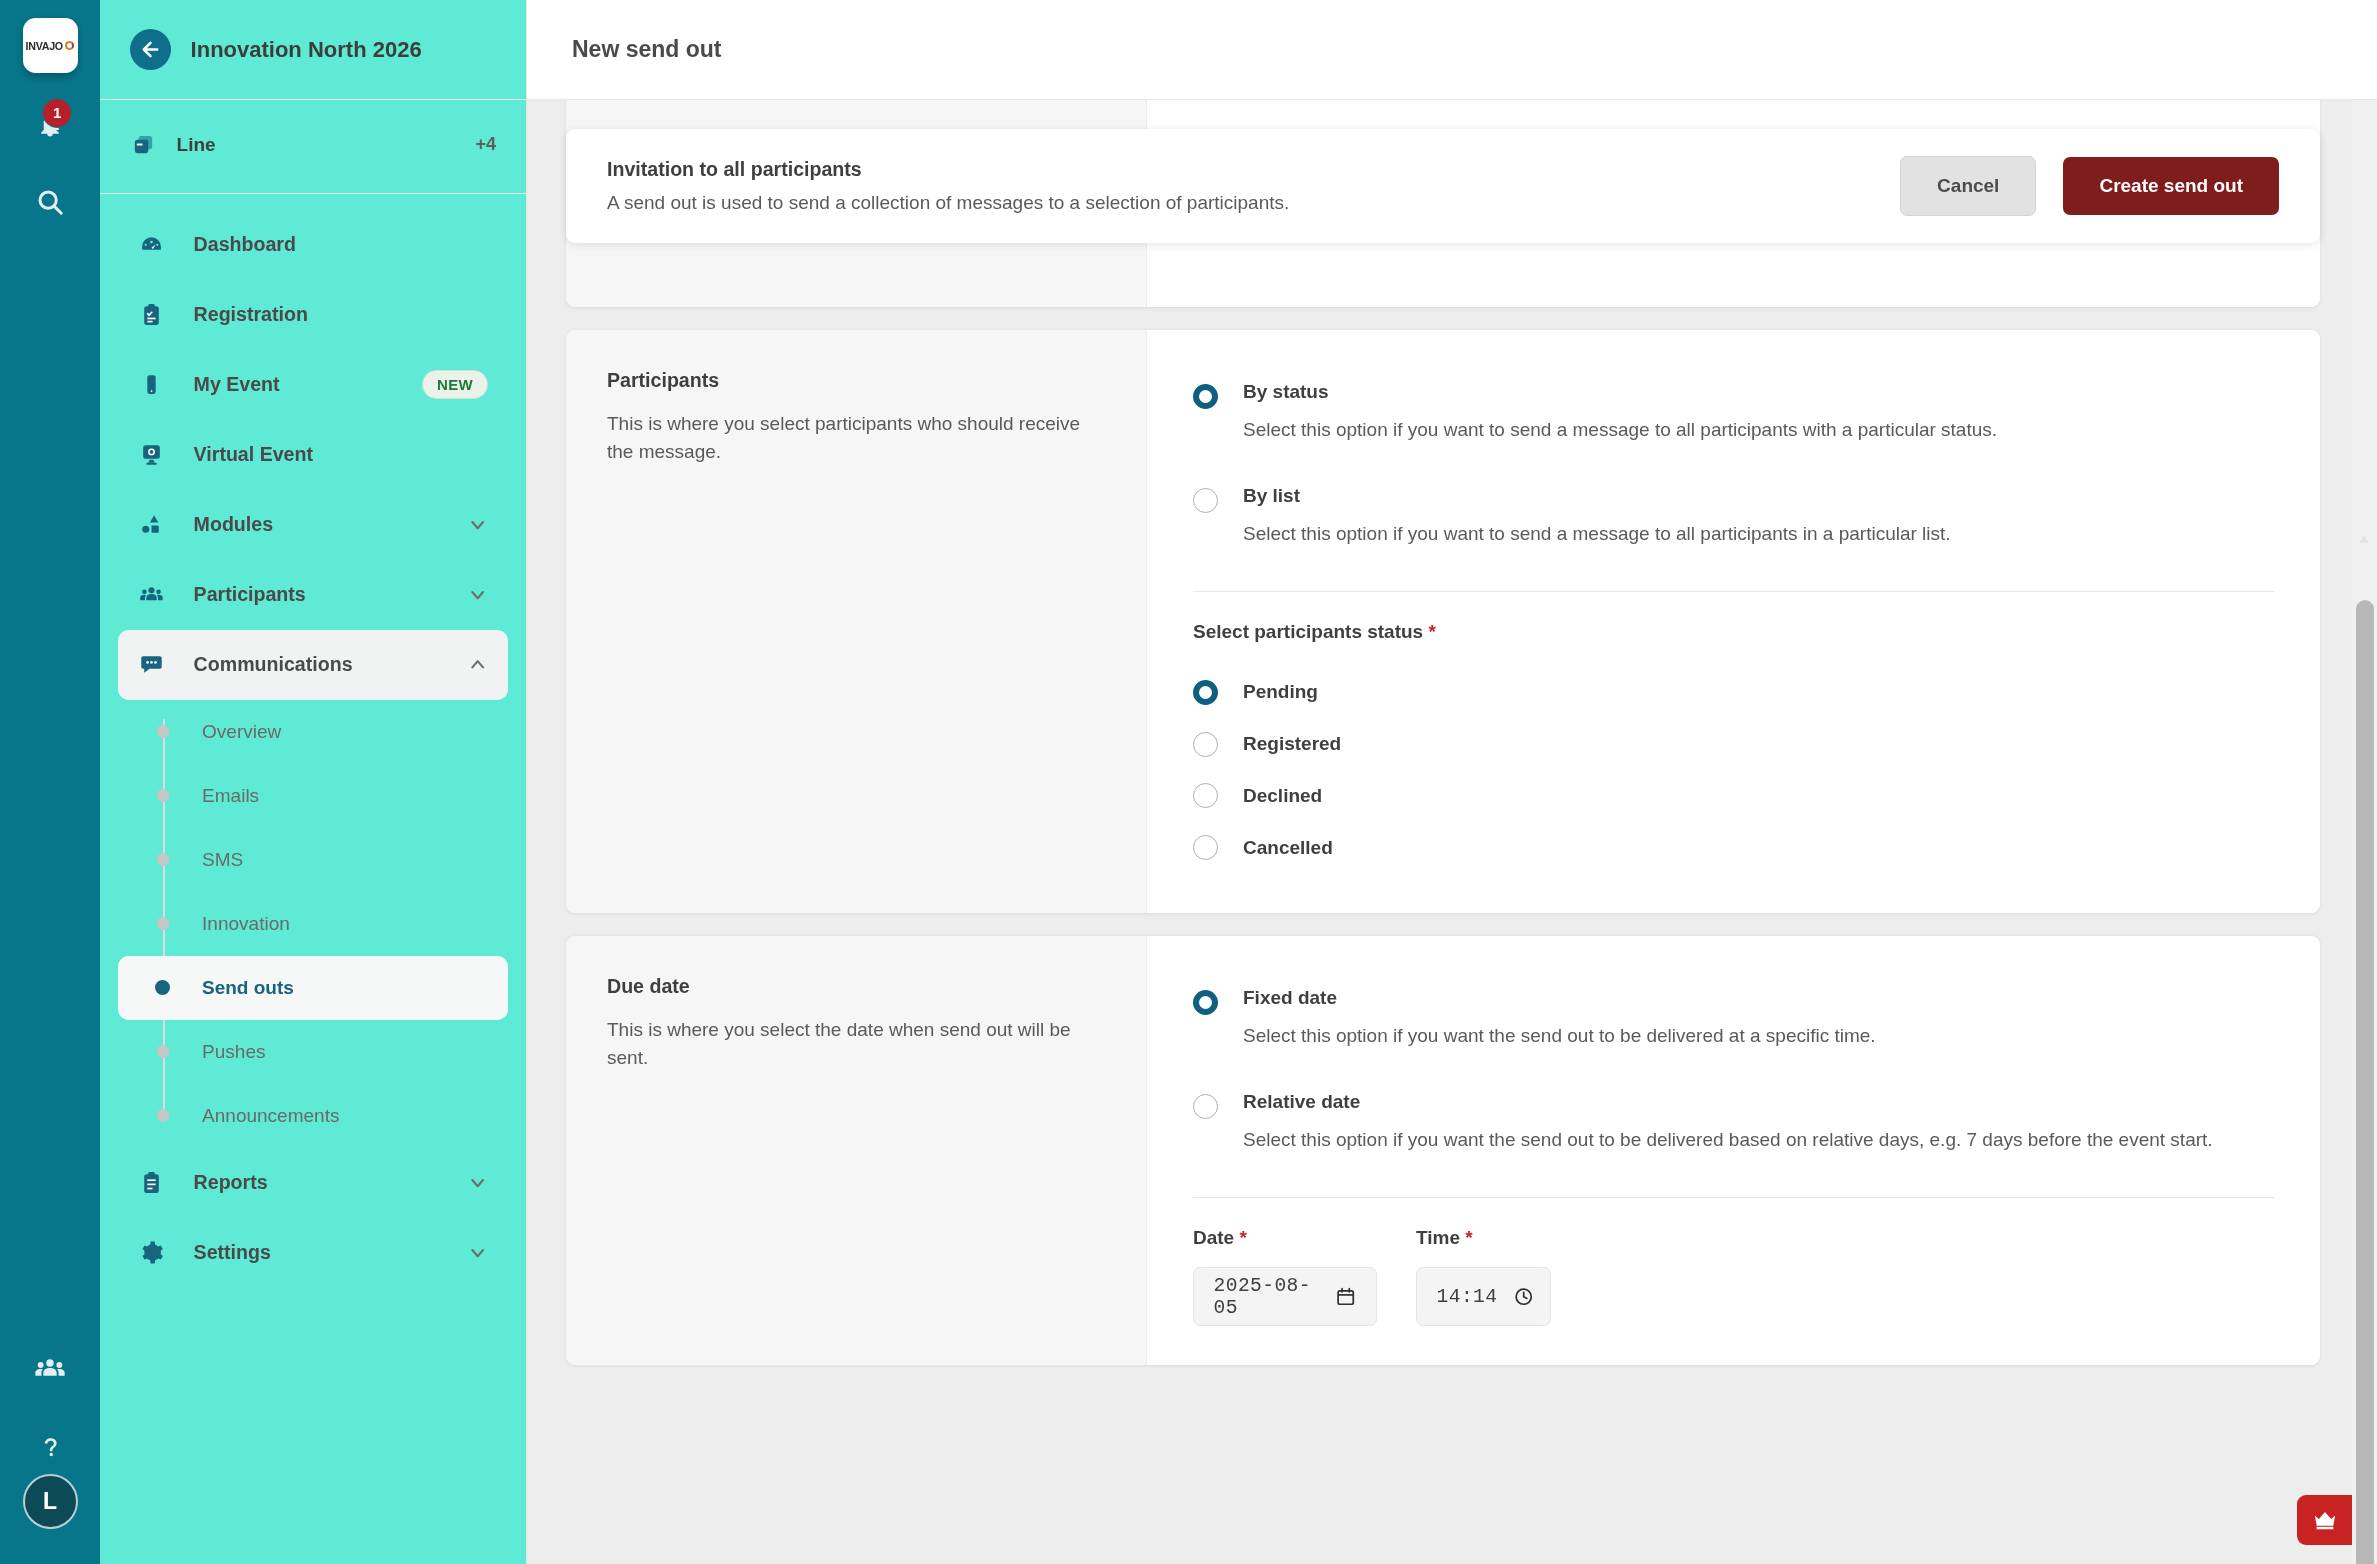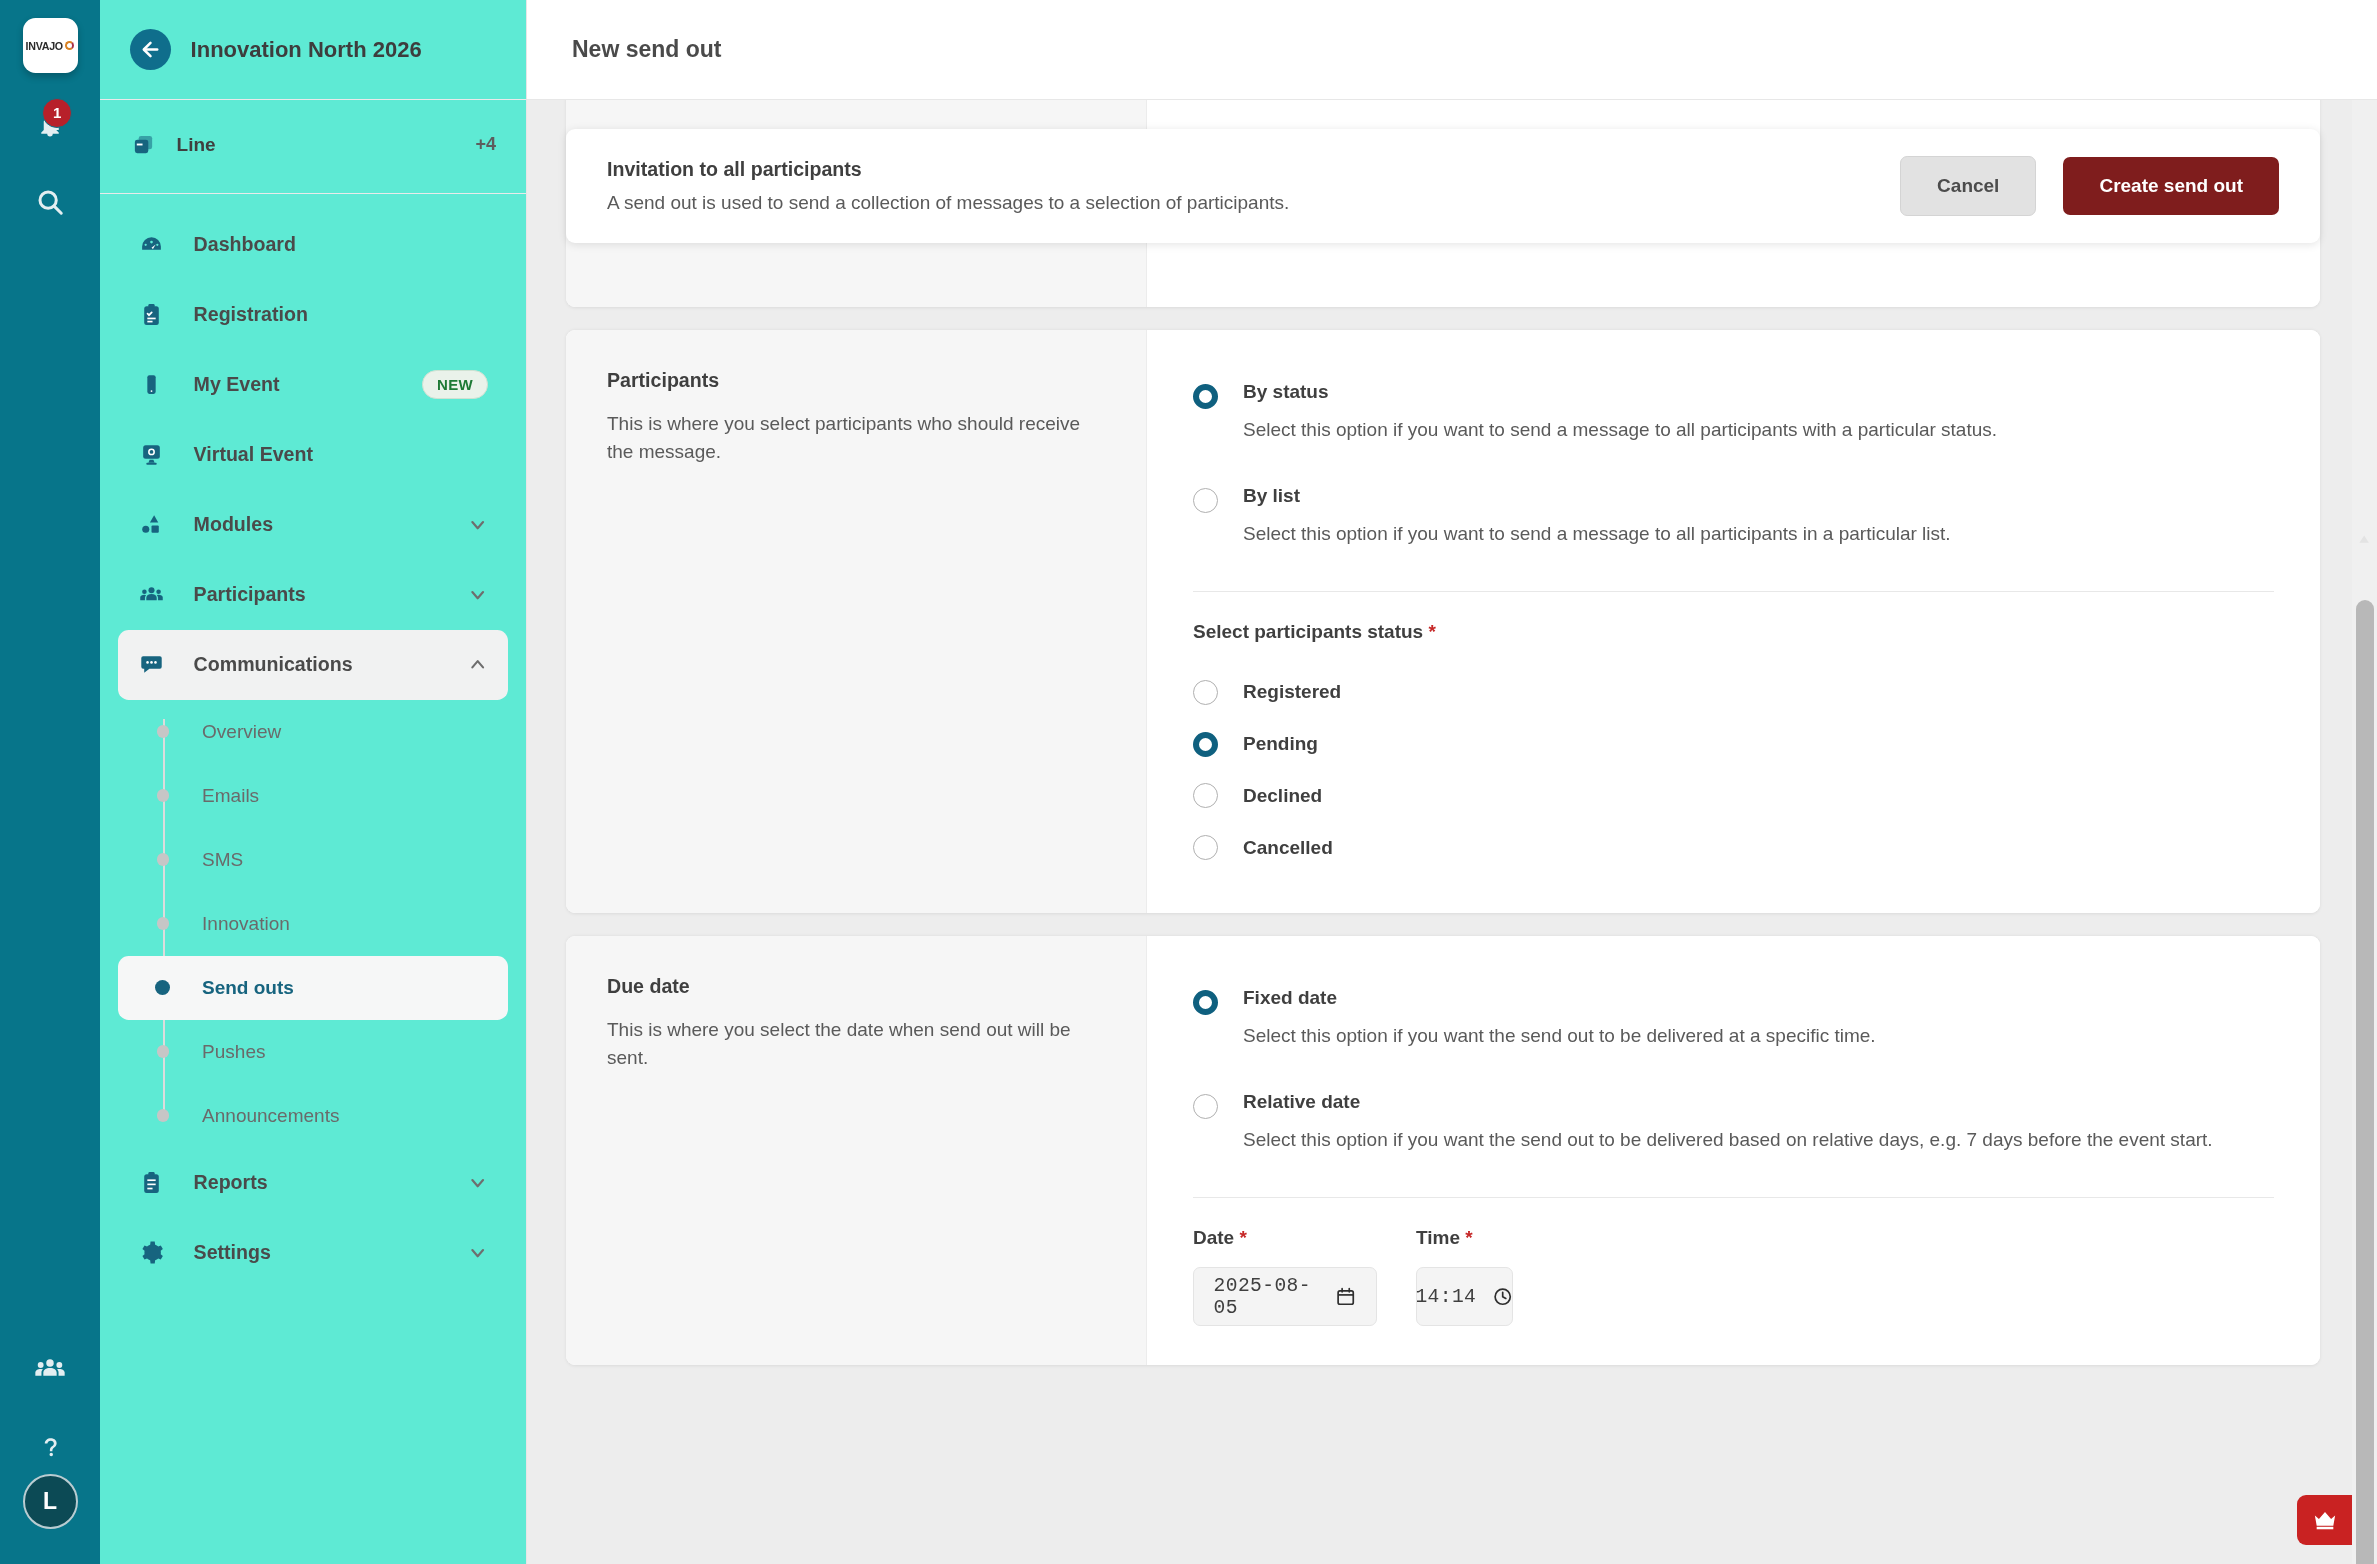--- a/index.html
+++ b/index.html
@@ -191,21 +191,21 @@
   .dt-input {
     background: #f4f4f4; border: 0.9px solid #e4e4e4; border-radius: 7.1px;
     height: 59px; display: flex; align-items: center;
     padding: 0 19.6px; gap: 16px;
   }
   .dt-input .dtv {
     font-family: "Liberation Mono", monospace;
     font-size: 19.6px; color: #3f3f3f; letter-spacing: 0.4px;
   }
   .dt-date { width: 184px; }
-  .dt-time { width: 97px; justify-content: center; }
+  .dt-time { width: 135px; }
   .dt-input .dti { color: #2f2f2f; display: flex; align-items: center; }
 
   
   .card-partial { margin-top: -105px; }
 
   
   .vscroll {
     position: absolute; top: 0; right: 0; width: 25px; height: 1565px;
     background: #f0f0f0; z-index: 40;
   }
@@ -520,26 +520,26 @@
             </div>
 
             <div class="divider"></div>
 
             <div class="field-label">
               <span>Select participants status</span>
               <span class="req">*</span>
             </div>
 
             <div class="status-row">
+              <span class="radio checked"></span>
+              <span class="sl2">Pending</span>
+            </div>
+            <div class="status-row">
               <span class="radio"></span>
               <span class="sl2">Registered</span>
-            </div>
-            <div class="status-row">
-              <span class="radio checked"></span>
-              <span class="sl2">Pending</span>
             </div>
             <div class="status-row">
               <span class="radio"></span>
               <span class="sl2">Declined</span>
             </div>
             <div class="status-row">
               <span class="radio"></span>
               <span class="sl2">Cancelled</span>
             </div>
 

